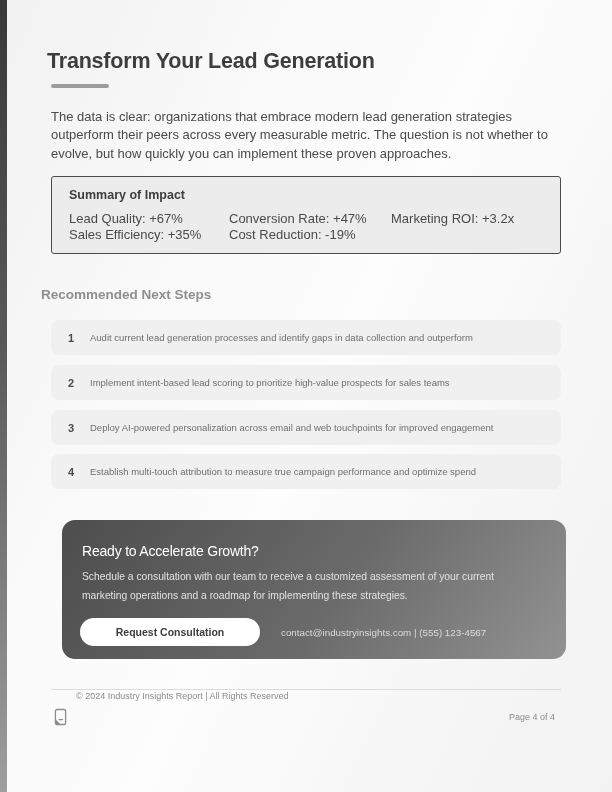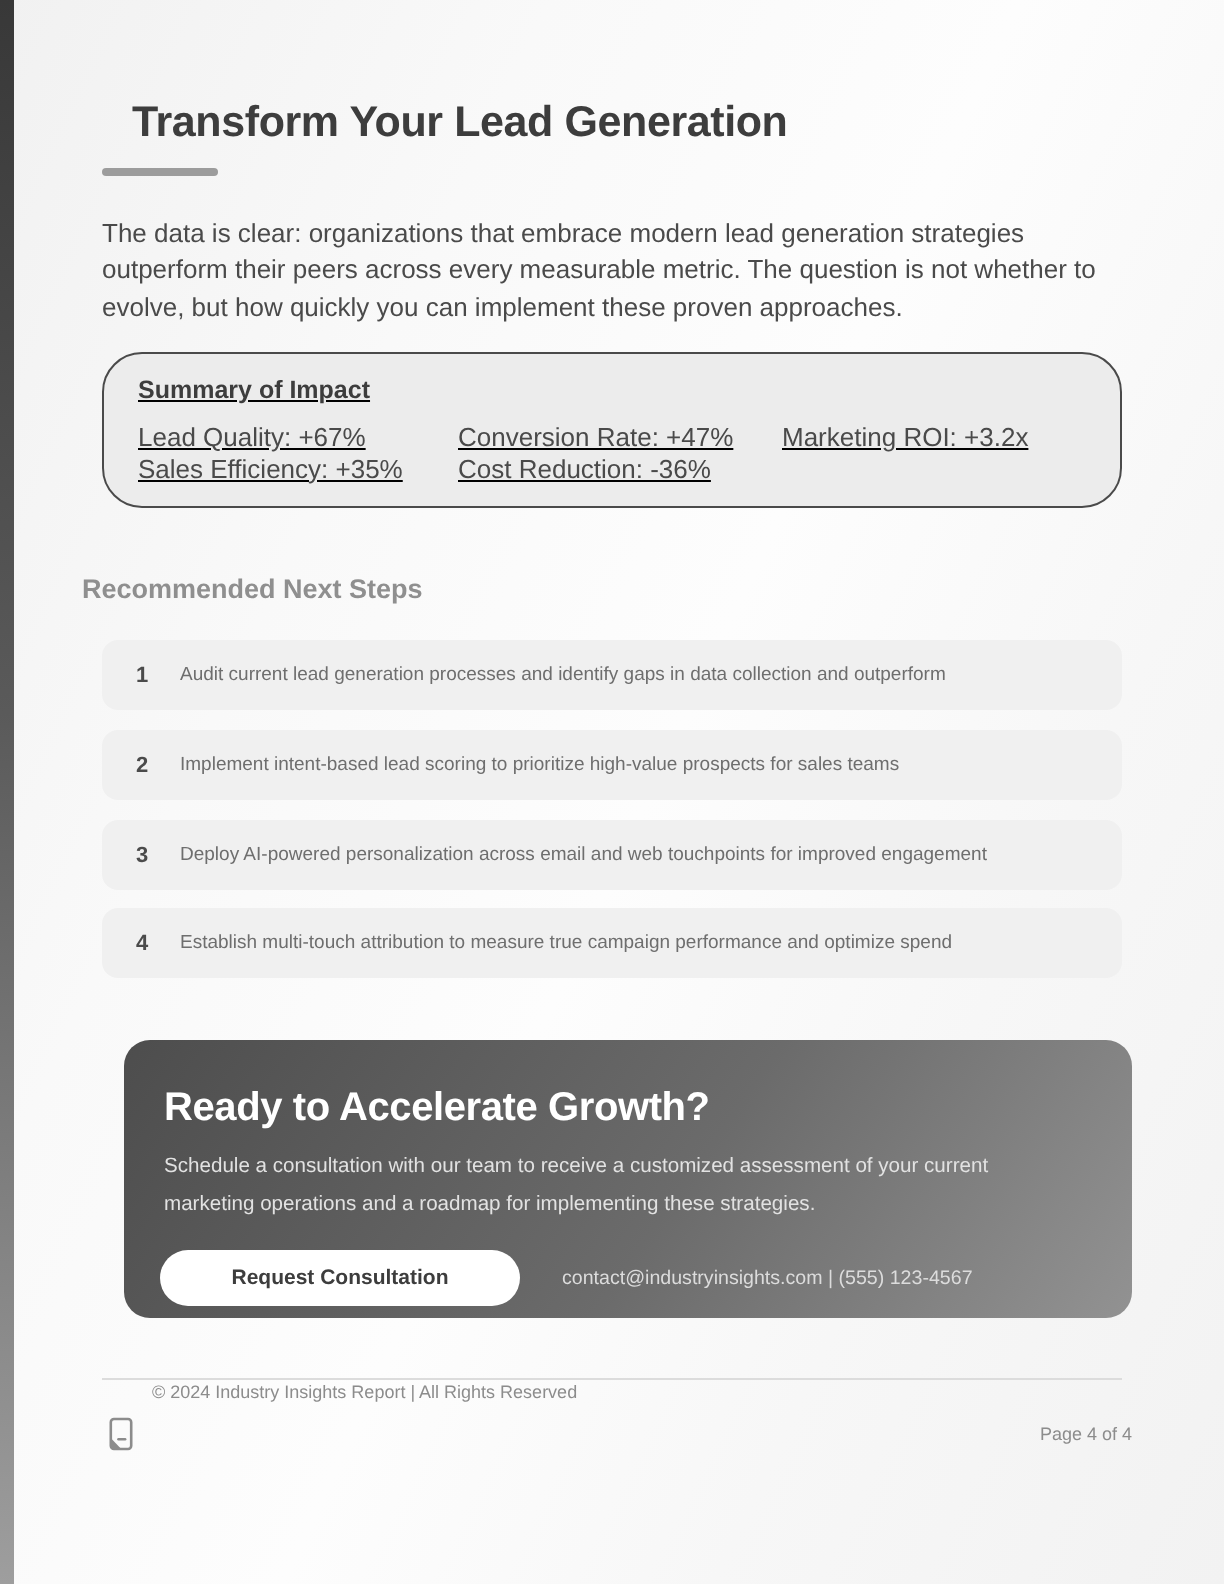--- a/index.html
+++ b/index.html
@@ -13,41 +13,40 @@
     width: 612px; height: 792px;
     overflow: hidden;
     background: linear-gradient(115deg, #f1f1f1 0%, #f9f9f9 28%, #fdfdfd 52%, #f7f7f7 74%, #f2f2f2 100%);
   }
   .accent-strip {
     position: absolute; left: 0; top: 0;
     width: 7px; height: 792px;
     background: linear-gradient(to bottom, #383838 0%, #5a5a5a 45%, #9e9e9e 100%);
   }
   .page-title {
-    position: absolute; left: 66px; top: 49px;
+    position: absolute; left: 47px; top: 49px;
     font-size: 21.5px; font-weight: bold; color: #3d3d3d;
     letter-spacing: -0.2px;
   }
   .title-underline {
     position: absolute; left: 51px; top: 84px;
     width: 58px; height: 3.5px; border-radius: 2px;
     background: #9c9c9c;
   }
   .intro {
     position: absolute; left: 51px; top: 108px;
     width: 508px;
     font-size: 13px; line-height: 18.4px; color: #4a4a4a;
   }
   .summary-box {
     position: absolute; left: 51px; top: 176px;
     width: 510px; height: 78px;
     background: #ececec;
     border: 1.5px solid #4a4a4a;
-    border-radius: 20px;
-    text-decoration: underline;
+    border-radius: 3px;
   }
   .summary-title {
     margin: 11px 0 0 17px;
     font-size: 12.5px; font-weight: bold; color: #3d3d3d;
   }
   .summary-grid {
     display: grid;
     grid-template-columns: 160px 162px auto;
     margin: 9px 10px 0 17px;
     font-size: 13px; color: #4a4a4a;
@@ -75,21 +74,21 @@
   .step-text { font-size: 9.5px; color: #6e6e6e; }
   .cta-card {
     position: absolute; left: 62px; top: 520px;
     width: 504px; height: 139px;
     border-radius: 13px;
     background: linear-gradient(125deg, #4d4d4d 0%, #6b6b6b 55%, #929292 100%);
     color: #ffffff;
   }
   .cta-heading {
     margin: 23px 0 0 20px;
-    font-size: 20px; font-weight: bold; color: #ffffff;
+    font-size: 14px; font-weight: normal; color: #ffffff;
     letter-spacing: -0.2px;
   }
   .cta-body {
     margin: 9px 0 0 20px; width: 436px;
     font-size: 10.3px; line-height: 18.5px; color: #e2e2e2;
   }
   .cta-row {
     margin: 13px 0 0 18px;
     display: flex; align-items: center;
   }
@@ -109,21 +108,21 @@
     width: 510px; height: 1px; background: #dcdcdc;
   }
   .footer-icon {
     position: absolute; left: 52px; top: 708px;
   }
   .footer-copyright {
     position: absolute; left: 76px; top: 691px;
     font-size: 9px; color: #8c8c8c;
   }
   .footer-page {
-    position: absolute; right: 46px; top: 712px;
+    position: absolute; right: 57px; top: 712px;
     font-size: 9px; color: #8c8c8c;
   }
 </style>
 </head>
 <body>
 
 <div class="page">
 
   <div class="accent-strip"></div>
 
@@ -132,21 +131,21 @@
 
   <p class="intro">The data is clear: organizations that embrace modern lead generation strategies outperform their peers across every measurable metric. The question is not whether to evolve, but how quickly you can implement these proven approaches.</p>
 
   <div class="summary-box">
     <div class="summary-title">Summary of Impact</div>
     <div class="summary-grid">
       <span>Lead Quality: +67%</span>
       <span>Conversion Rate: +47%</span>
       <span>Marketing ROI: +3.2x</span>
       <span>Sales Efficiency: +35%</span>
-      <span>Cost Reduction: -36%</span>
+      <span>Cost Reduction: -19%</span>
     </div>
   </div>
 
   <div class="section-heading">Recommended Next Steps</div>
 
   <div class="step-row step-1">
     <span class="step-num">1</span>
     <span class="step-text">Audit current lead generation processes and identify gaps in data collection and outperform</span>
   </div>
   <div class="step-row step-2">

